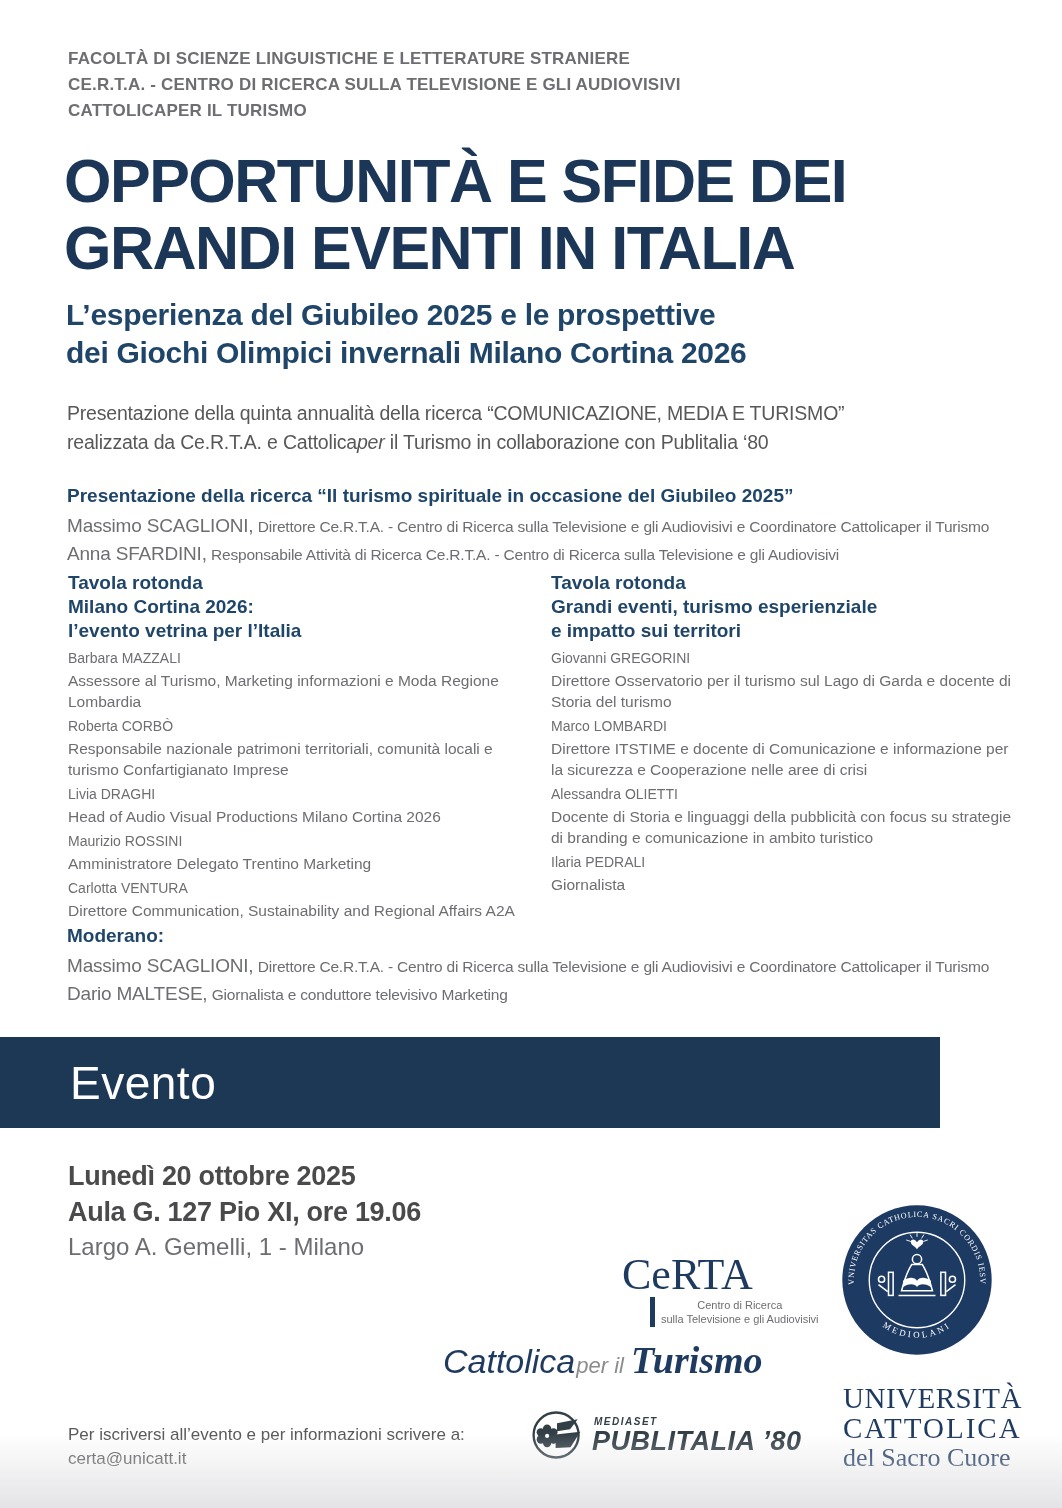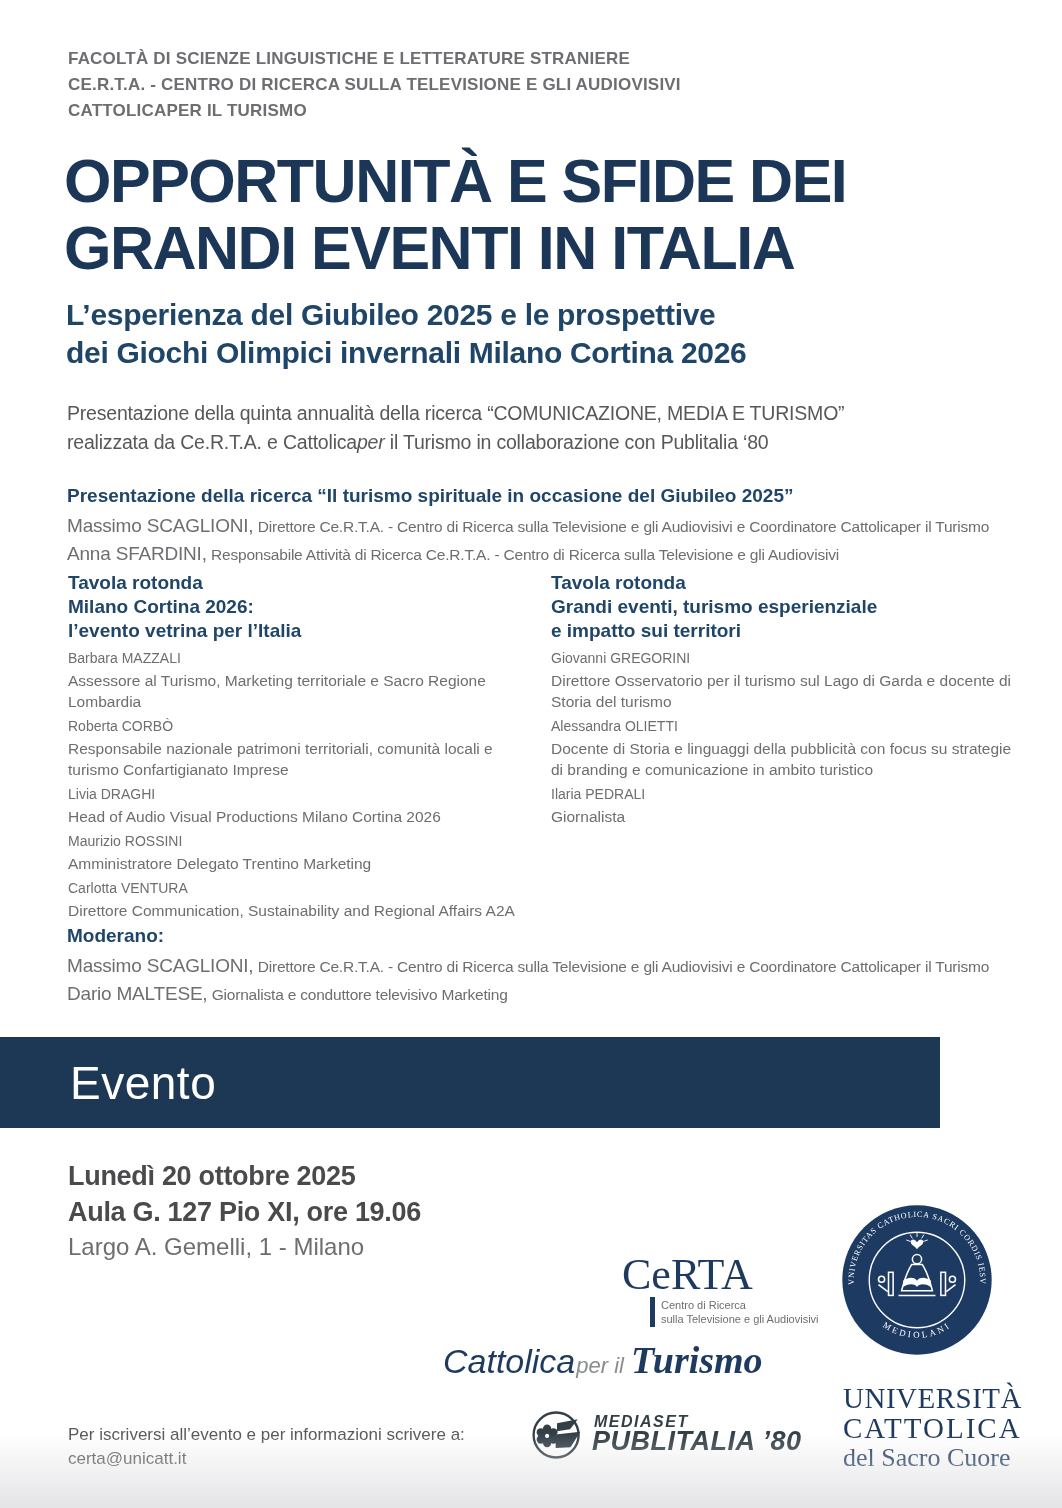--- a/index.html
+++ b/index.html
@@ -41,33 +41,33 @@
   .band-label{ margin-left:70px; color:#ffffff; font-size:46px; font-weight:400; letter-spacing:.5px; }
   
   .event-details{ position:absolute; left:68px; top:1158px; }
   .ev-strong{ font-size:27px; font-weight:700; color:#4a4a4c; line-height:36px; letter-spacing:-0.3px; }
   .ev-addr{ font-size:24px; color:#6d6e71; line-height:34px; }
   
   .footer{ position:absolute; left:68px; top:1423px; font-size:17px; color:#58585a; line-height:24px; }
   
   .logo-certa{ position:absolute; left:622px; top:1254px; }
   .certa-word{ font-family:"Liberation Serif", serif; font-size:44px; color:#1e3a5f; line-height:42px; }
-  .certa-sub{ display:flex; margin-left:28px; margin-top:1px; }
+  .certa-sub{ display:flex; margin-left:28px; margin-top:1px;text-align:center; }
   .certa-bar{ width:5px; background:#1e3a5f; margin-right:6px; height:30px; }
   .certa-sub-text{ font-size:11px; color:#6d6e71; line-height:13.5px; padding-top:2px; }
   
   .logo-cattolica{ position:absolute; left:443px; top:1338px; white-space:nowrap; }
   .cat-1{ font-style:italic; font-size:34px; color:#1e3a5f; }
   .cat-2{ font-style:italic; font-size:22px; color:#8a8c8e; margin:0 7px 0 1px; }
   .cat-3{ font-family:"Liberation Serif", serif; font-style:italic; font-weight:700; font-size:38px; color:#1e3a5f; }
   
   .logo-mediaset{ position:absolute; left:530px; top:1408px; display:flex; align-items:center; color:#333f47; }
   .mediaset-icon{ width:54px; height:54px; }
   .mediaset-text{ margin-left:8px; font-style:italic; font-weight:700; }
-  .mediaset-top{ font-size:16px; letter-spacing:1.5px; line-height:12px; margin-left:2px; }
+  .mediaset-top{ font-size:10px; letter-spacing:1.5px; line-height:12px; margin-left:2px; }
   .mediaset-bottom{ font-size:27px; line-height:27px; letter-spacing:.5px; }
   
   .uni-block{ position:absolute; left:836px; top:1203px; width:200px; }
   .uni-seal{ width:154px; height:154px; display:block; margin-left:4px; }
   .uni-text{ margin-top:26px; color:#1e3a5f; margin-left:7px;font-family:Liberation Serif, serif; }
   .uni-l1{ font-size:29px; line-height:30px; letter-spacing:.5px; }
   .uni-l2{ font-size:29px; line-height:30px; letter-spacing:2px; }
   .uni-l3{ font-size:26px; line-height:29px; }
   .bottom-fade{ position:absolute; left:0; bottom:0; width:100%; height:75px;
     background:linear-gradient(180deg, rgba(230,230,232,0) 0%, rgba(223,223,226,.85) 100%); }
@@ -110,21 +110,21 @@
   </section>
 
   <section class="col col-left">
     <div class="rt-heading">
       <div>Tavola rotonda</div>
       <div>Milano Cortina 2026:</div>
       <div>l’evento vetrina per l’Italia</div>
     </div>
     <div class="speaker">
       <div class="sp-name">Barbara MAZZALI</div>
-      <div class="sp-role">Assessore al Turismo, Marketing territoriale e Sacro Regione Lombardia</div>
+      <div class="sp-role">Assessore al Turismo, Marketing informazioni e Moda Regione Lombardia</div>
     </div>
     <div class="speaker">
       <div class="sp-name">Roberta CORBÒ</div>
       <div class="sp-role">Responsabile nazionale patrimoni territoriali, comunità locali e turismo Confartigianato Imprese</div>
     </div>
     <div class="speaker">
       <div class="sp-name">Livia DRAGHI</div>
       <div class="sp-role">Head of Audio Visual Productions Milano Cortina 2026</div>
     </div>
     <div class="speaker">
@@ -139,20 +139,24 @@
 
   <section class="col col-right">
     <div class="rt-heading">
       <div>Tavola rotonda</div>
       <div>Grandi eventi, turismo esperienziale</div>
       <div>e impatto sui territori</div>
     </div>
     <div class="speaker">
       <div class="sp-name">Giovanni GREGORINI</div>
       <div class="sp-role">Direttore Osservatorio per il turismo sul Lago di Garda e docente di Storia del turismo</div>
+    </div>
+    <div class="speaker">
+      <div class="sp-name">Marco LOMBARDI</div>
+      <div class="sp-role">Direttore ITSTIME e docente di Comunicazione e informazione per la sicurezza e Cooperazione nelle aree di crisi</div>
     </div>
     <div class="speaker">
       <div class="sp-name">Alessandra OLIETTI</div>
       <div class="sp-role">Docente di Storia e linguaggi della pubblicità con focus su strategie di branding e comunicazione in ambito turistico</div>
     </div>
     <div class="speaker">
       <div class="sp-name">Ilaria PEDRALI</div>
       <div class="sp-role">Giornalista</div>
     </div>
   </section>

